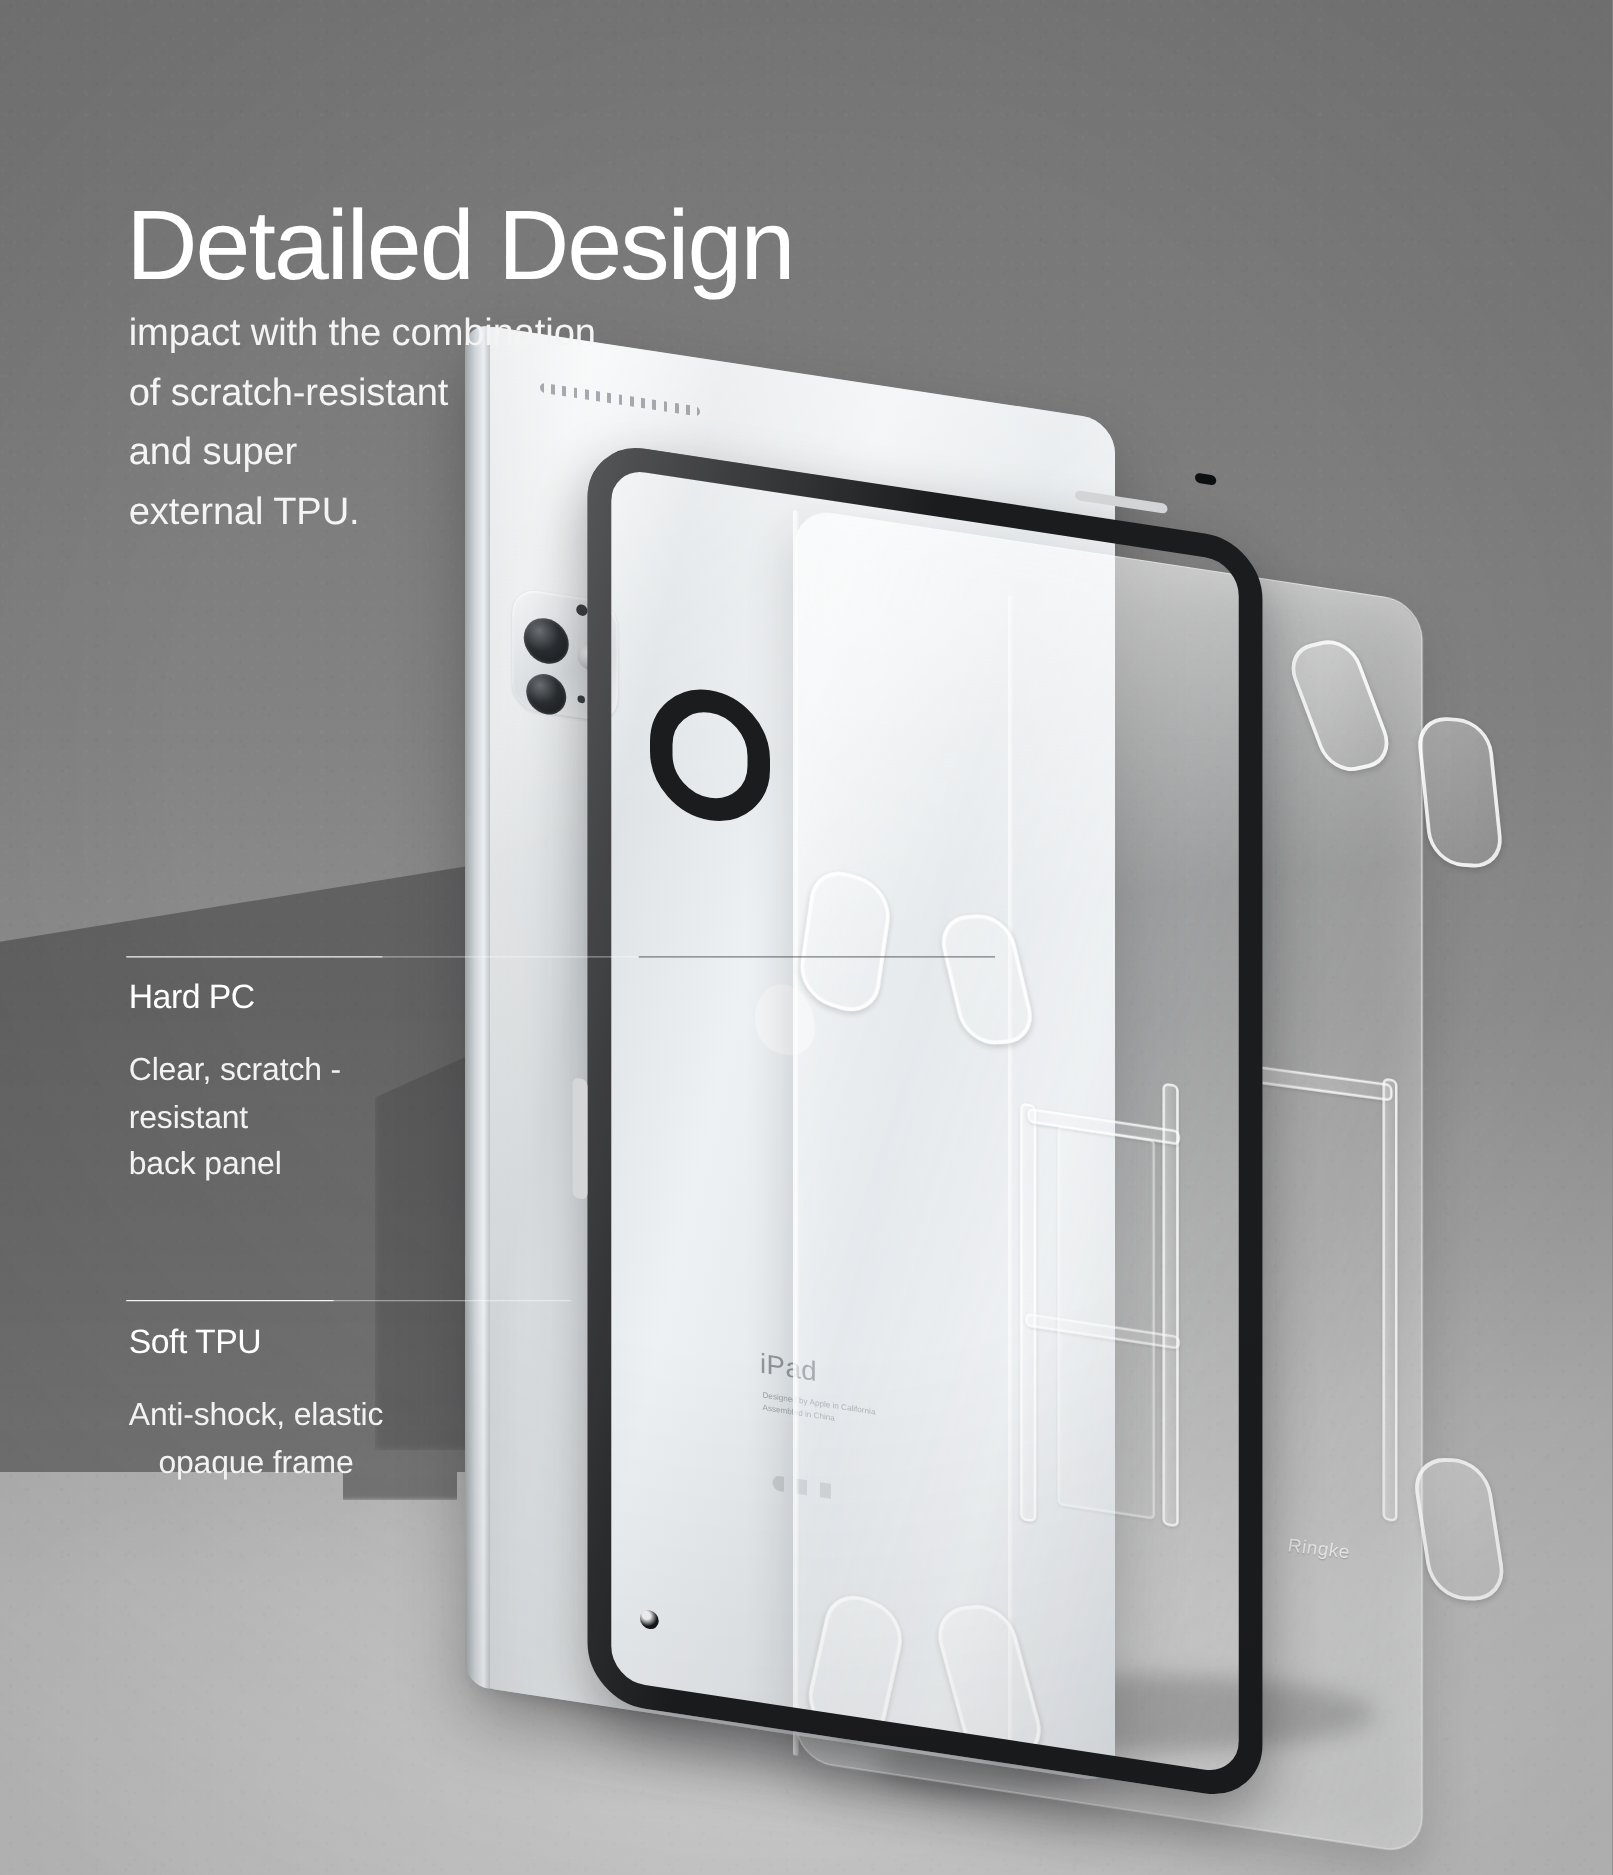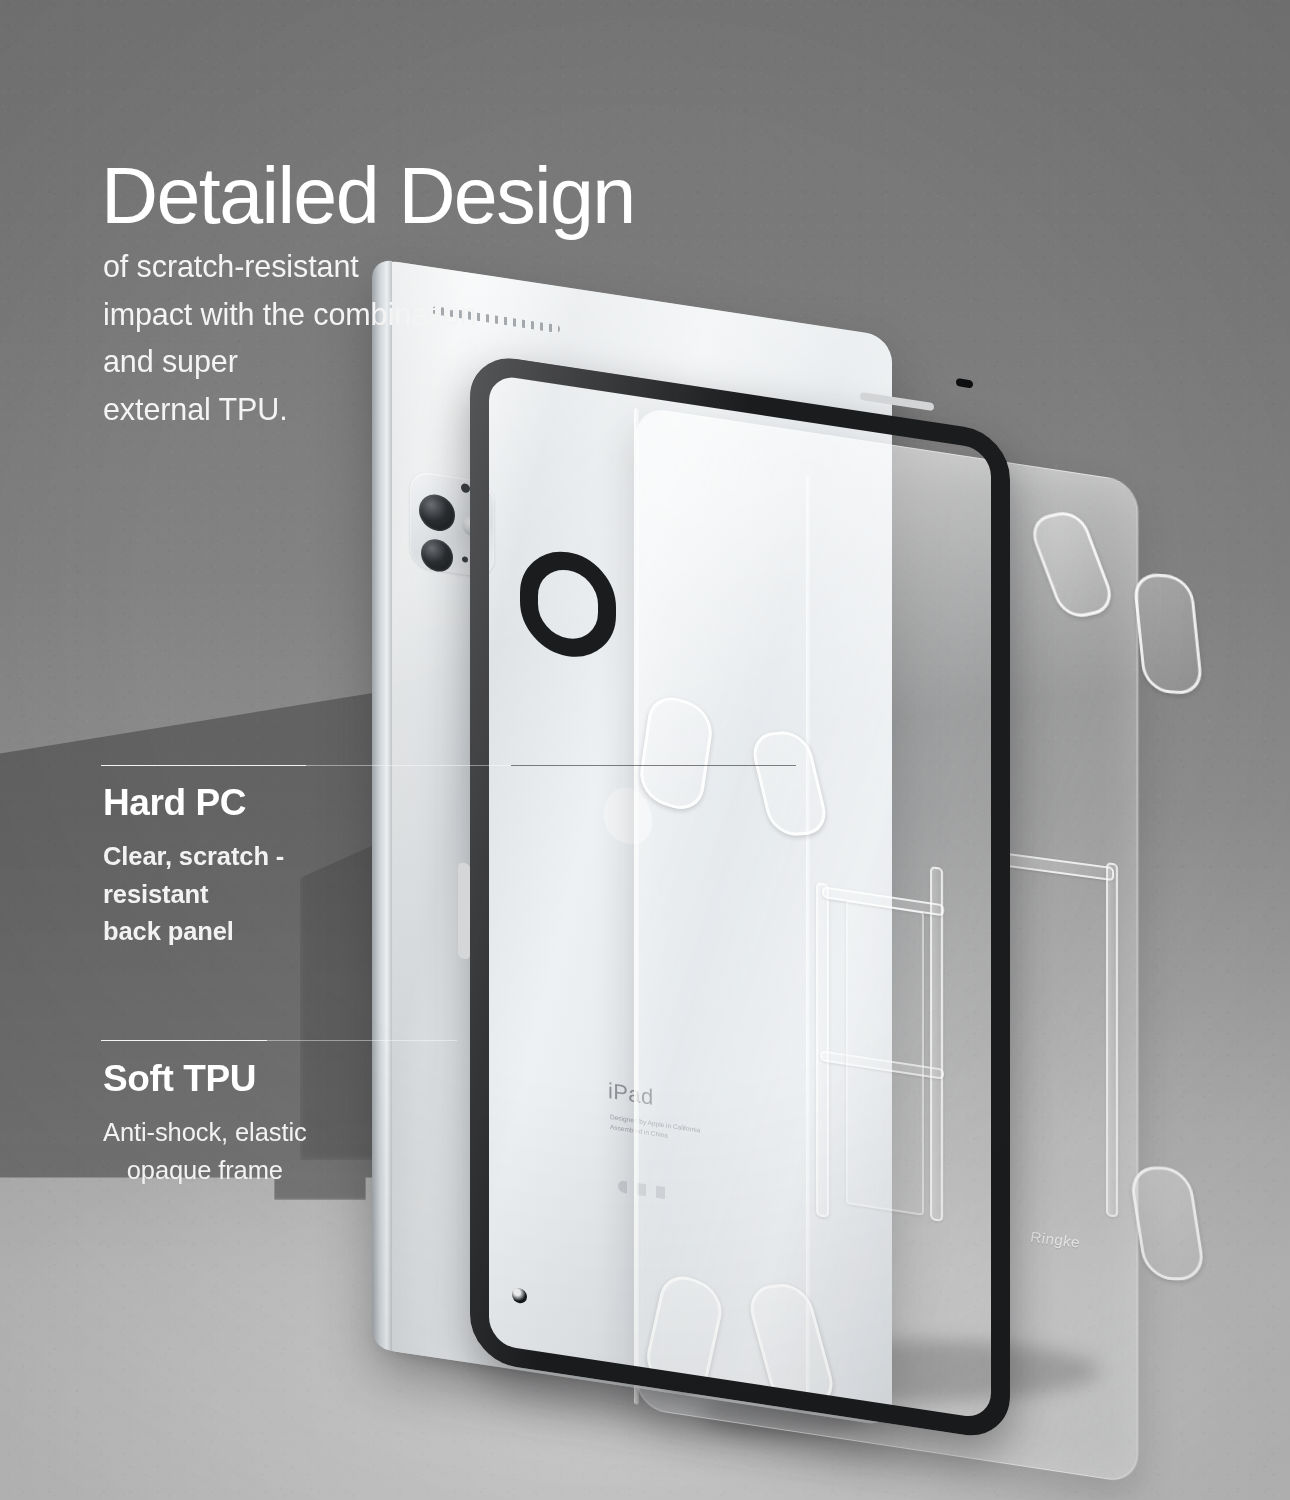--- a/index.html
+++ b/index.html
@@ -111,22 +111,22 @@
     background: rgba(255,255,255,.92);
   }
   .rule.dim {
     background: rgba(255,255,255,.42);
   }
   .rule.dark {
     background: rgba(30,30,32,.55);
   }
   .co-title {
     position: absolute;
-    font-size: 37px;
-    font-weight: 700;
+    font-size: 27px;
+    font-weight: 400;
     color: #ffffff;
     letter-spacing: -.4px;
     white-space: nowrap;
   }
   .co-body {
     position: absolute;
     font-size: 25.5px;
     font-weight: 400;
     color: #f2f2f2;
     line-height: 1.48;
@@ -457,32 +457,32 @@
     <div class="tpu-btn top2"></div>
     <div class="tpu-btn side1"></div>
     <div class="tpu-btn hole"></div>
   </div>
 
   <div class="vignette"></div>
 
   <h1 class="headline">Detailed Design</h1>
 
   <div class="subcopy">
+    <div>impact with the combination</div>
     <div>of scratch-resistant</div>
-    <div>impact with the combination</div>
     <div>and super</div>
     <div>external TPU.</div>
   </div>
 
   <div class="callout">
     <div class="rule" style="left:101px; top:765px; width:205px;"></div>
     <div class="rule dim" style="left:306px; top:765px; width:205px;"></div>
     <div class="rule dark" style="left:511px; top:765px; width:285px;"></div>
     <div class="co-title" style="left:103px; top:782px;">Hard PC</div>
-    <div class="co-body" style="left:103px; top:838px;font-weight:bold;">
+    <div class="co-body" style="left:103px; top:838px;">
       <div>Clear, scratch -</div>
       <div>resistant</div>
       <div>back panel</div>
     </div>
   </div>
 
   <div class="callout">
     <div class="rule" style="left:101px; top:1040px; width:166px;"></div>
     <div class="rule dim" style="left:267px; top:1040px; width:190px;"></div>
     <div class="co-title" style="left:103px; top:1058px;">Soft TPU</div>

